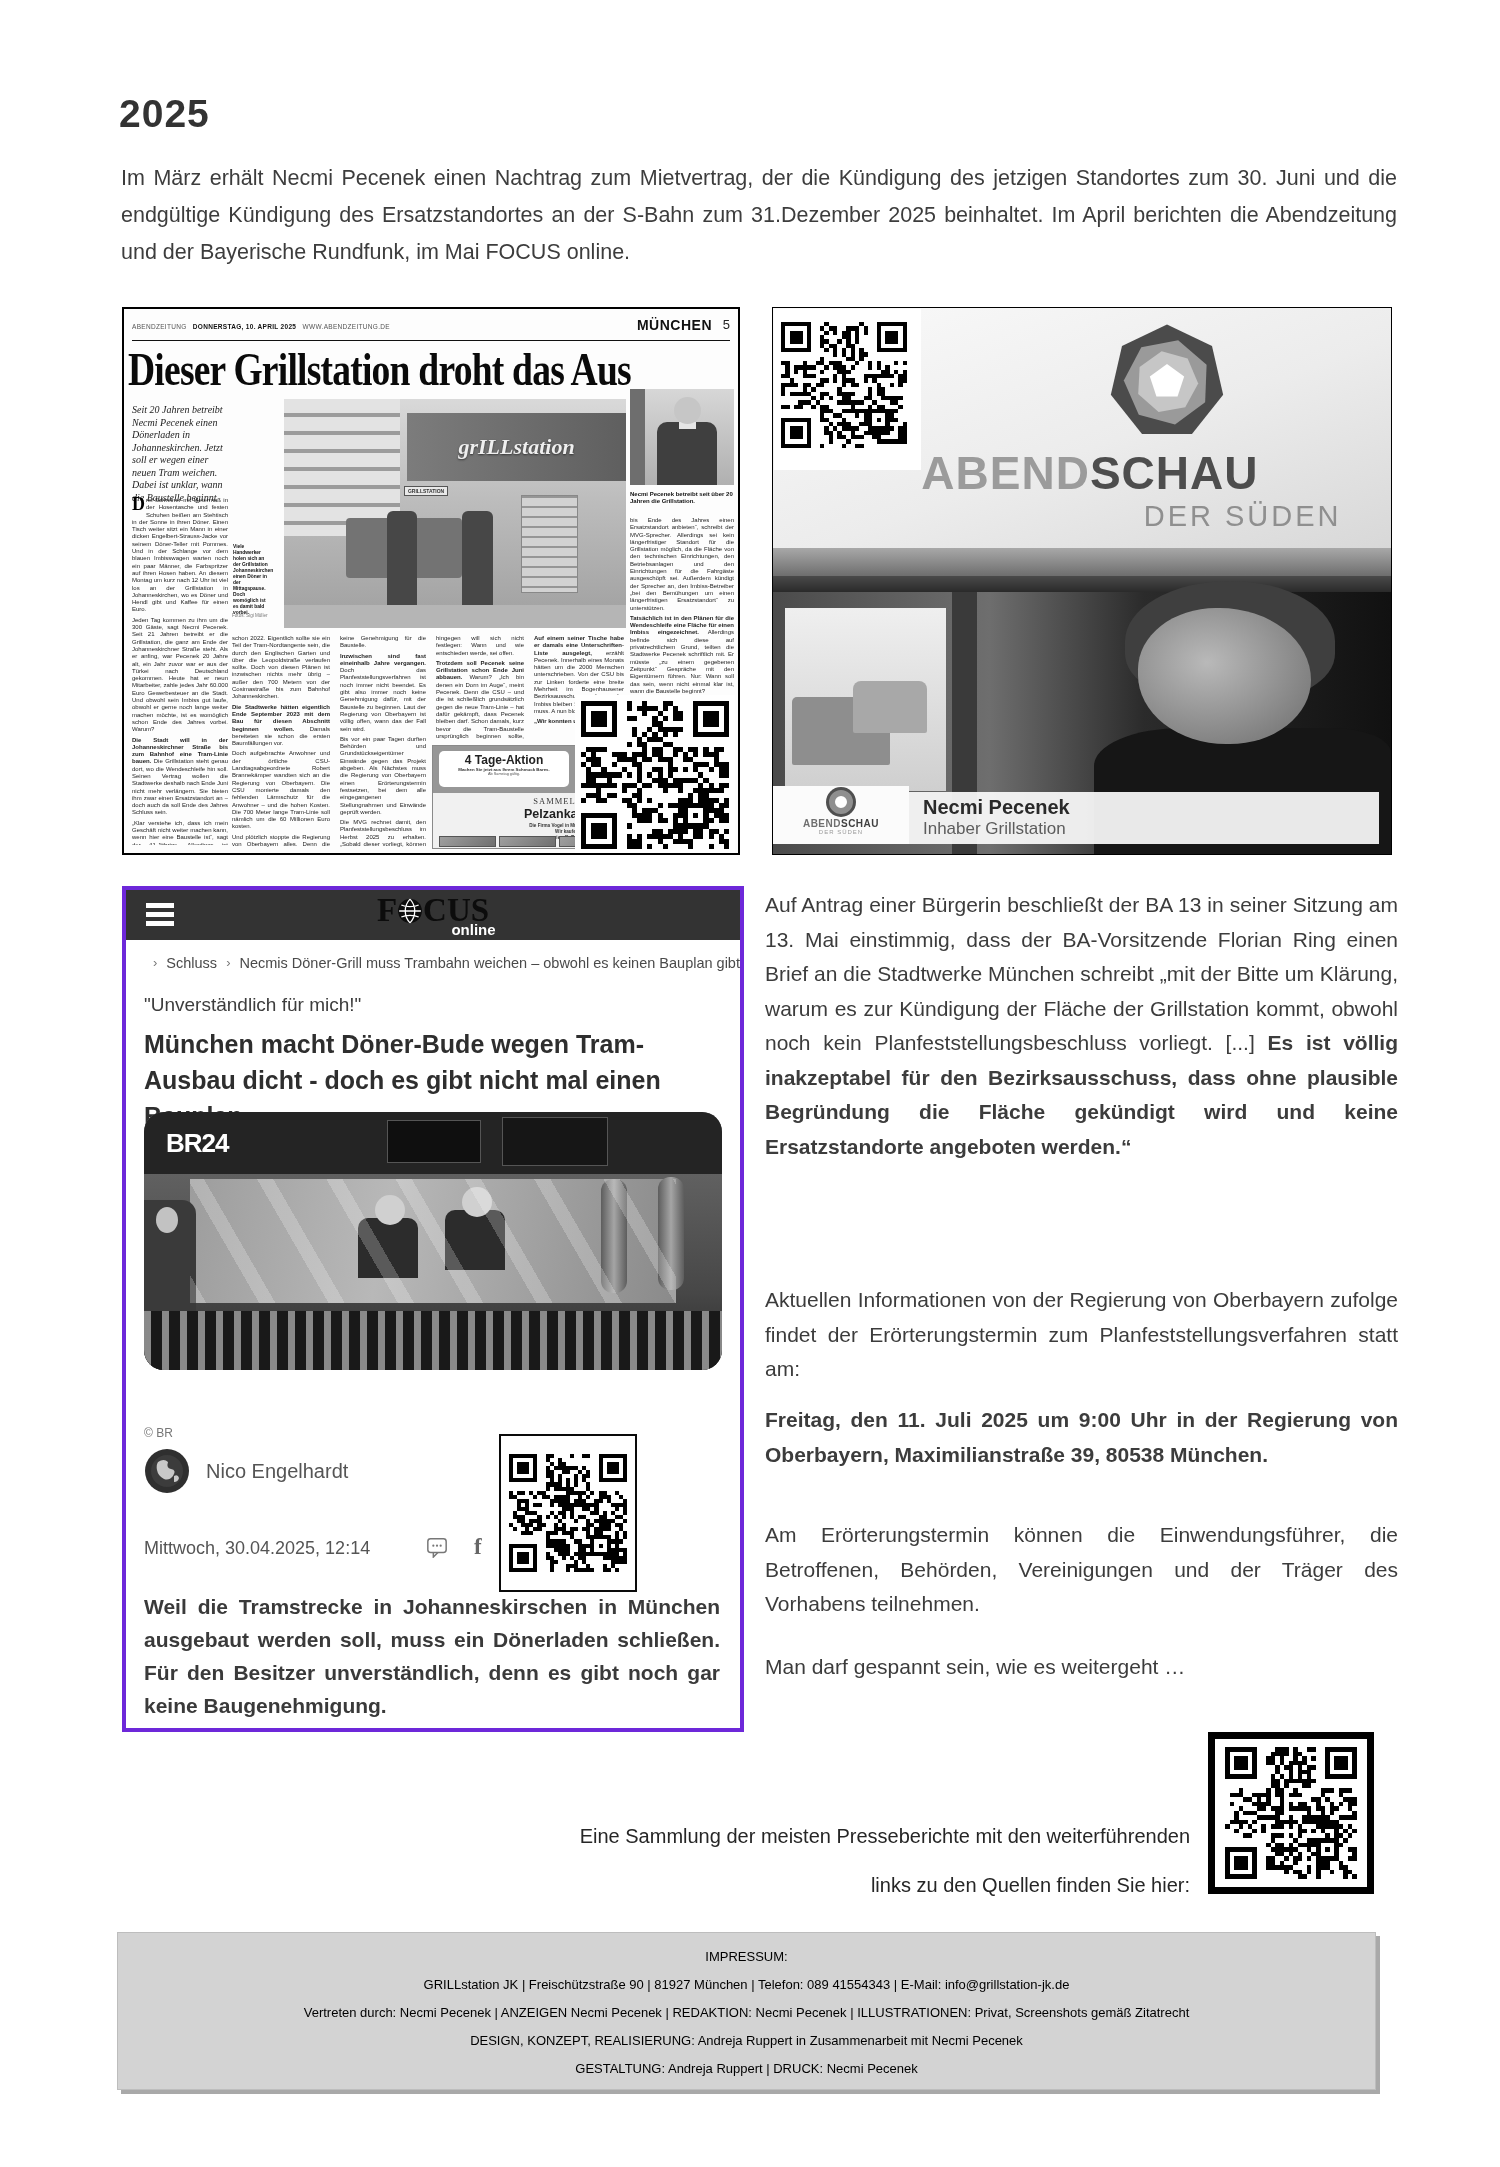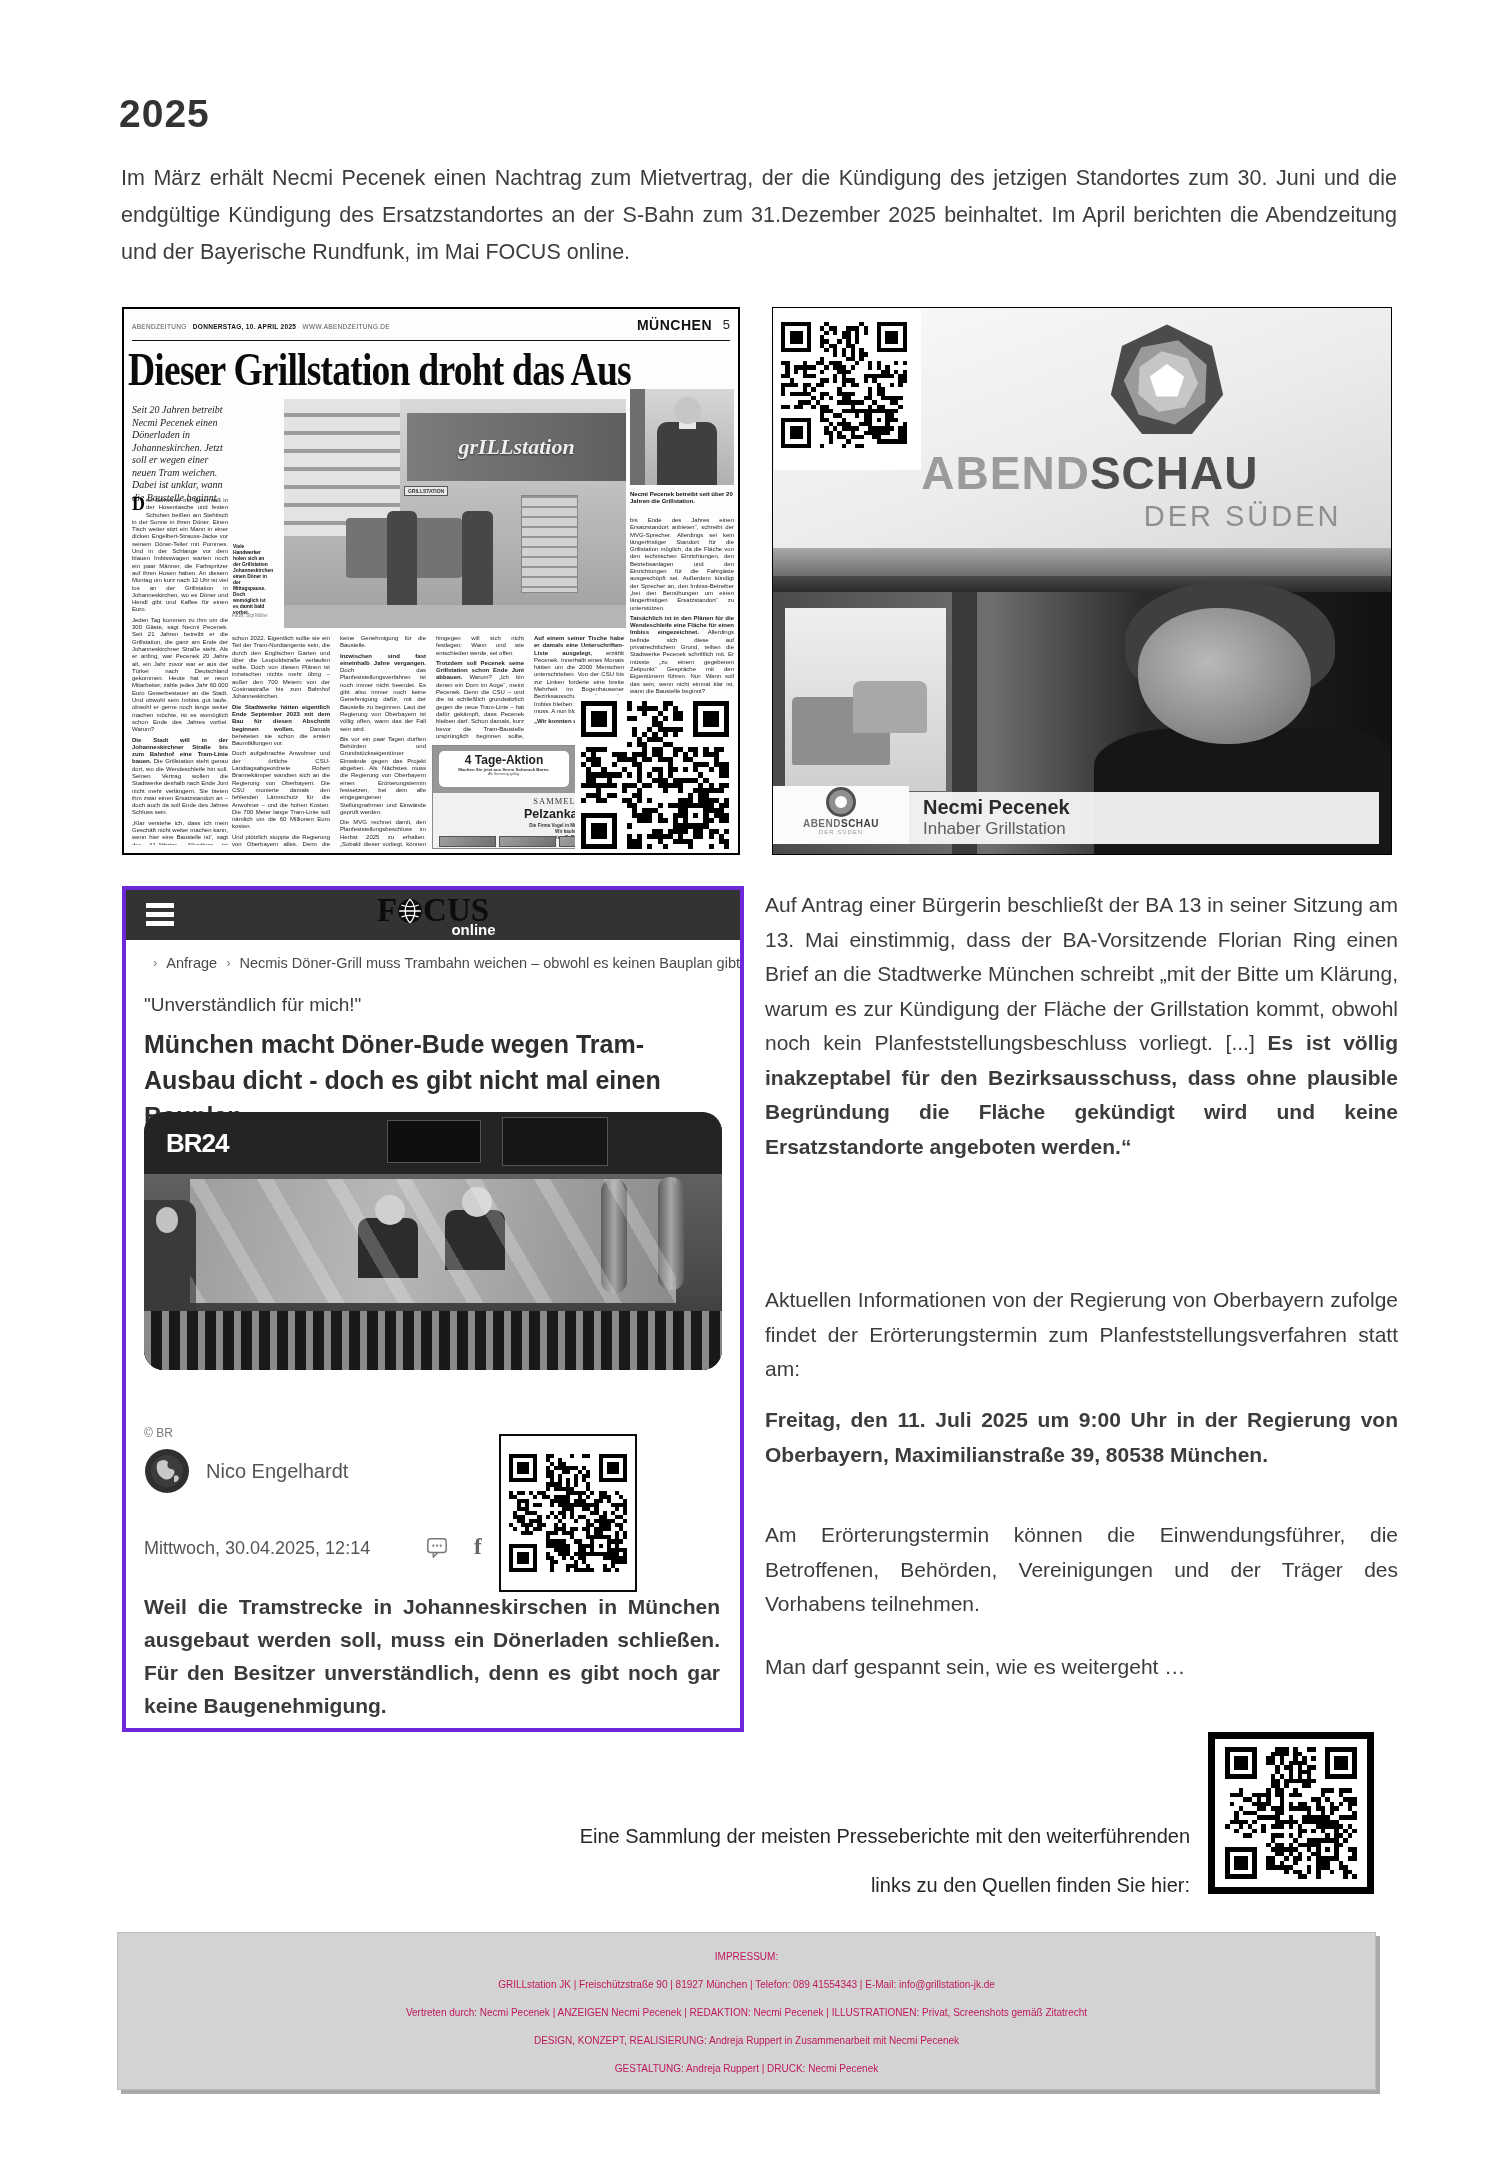--- a/index.html
+++ b/index.html
@@ -164,21 +164,21 @@
   .art-p2{top:395px;}
   .art-p3{top:515px;font-weight:bold;}
   .art-p4{top:630px;}
   .art-p5{top:762px;text-align:left !important;}
 
   
   .closing{left:150px;top:1812px;width:1040px;text-align:right;font-size:20px;line-height:49px;color:#262626;}
   .bottom-qr{left:1208px;top:1732px;width:136px;height:132px;border:7px solid #000;padding:8px;background:#fff;z-index:3;}
   .footer{left:117px;top:1932px;width:1259px;height:158px;background:#d3d3d3;
     border:1px solid #bdbdbd;box-shadow:4px 4px 0 #a9a9a9;
-    text-align:center;font-size:10px;line-height:28px;color:#be185d;padding-top:10px;box-sizing:border-box;}
+    text-align:center;font-size:13px;line-height:28px;color:#000000;padding-top:10px;box-sizing:border-box;}
 </style>
 </head>
 <body>
 
 <div class="page">
 
   <div class="abs year-heading">2025</div>
   <div class="abs intro">Im März erhält Necmi Pecenek einen Nachtrag zum Mietvertrag, der die Kündigung des jetzigen Standortes zum 30. Juni und die endgültige Kündigung des Ersatzstandortes an der S-Bahn zum 31.Dezember 2025 beinhaltet. Im April berichten die Abendzeitung und der Bayerische Rundfunk, im Mai FOCUS online.</div>
 
   <div class="abs az-clip">
@@ -911,21 +911,21 @@
             <path d="M2 12h20 M12 1a16 16 0 0 1 0 22 M12 1a16 16 0 0 0 0 22 M4 6.5c4 2 12 2 16 0 M4 17.5c4-2 12-2 16 0" stroke="#fff" stroke-width="1.2" fill="none"></path>
           </svg><span>CUS</span>
       </div>
       <div class="f-online">online</div>
     </div>
     <div class="f-breadcrumb">
       <svg width="17" height="17" viewBox="0 0 20 20">
           <path d="M2.5 10 L10 2.5 L17.5 10 M5 8.5 V17 H15 V8.5" fill="none" stroke="#555" stroke-width="1.6"></path>
         </svg>
       <span class="f-sep">›</span>
-      <span>Anfrage</span>
+      <span>Schluss</span>
       <span class="f-sep">›</span>
       <span>Necmis Döner-Grill muss Trambahn weichen – obwohl es keinen Bauplan gibt</span>
     </div>
     <div class="f-kicker">"Unverständlich für mich!"</div>
     <div class="f-headline">München macht Döner-Bude wegen Tram-Ausbau dicht - doch es gibt nicht mal einen Bauplan</div>
     <div class="f-photo">
       <div class="fp-awning"></div>
       <div class="fp-screen1"></div>
       <div class="fp-screen2"></div>
       <div class="fp-window"></div>

